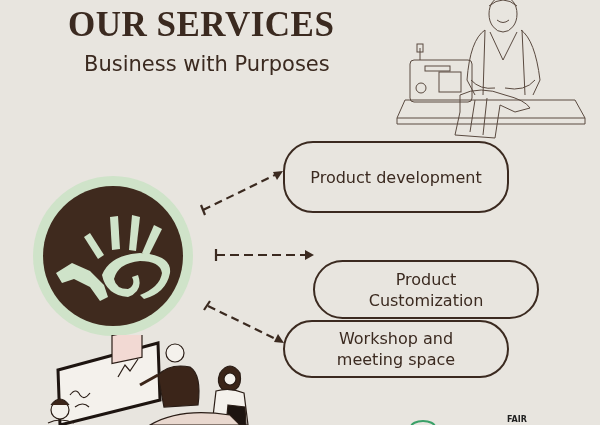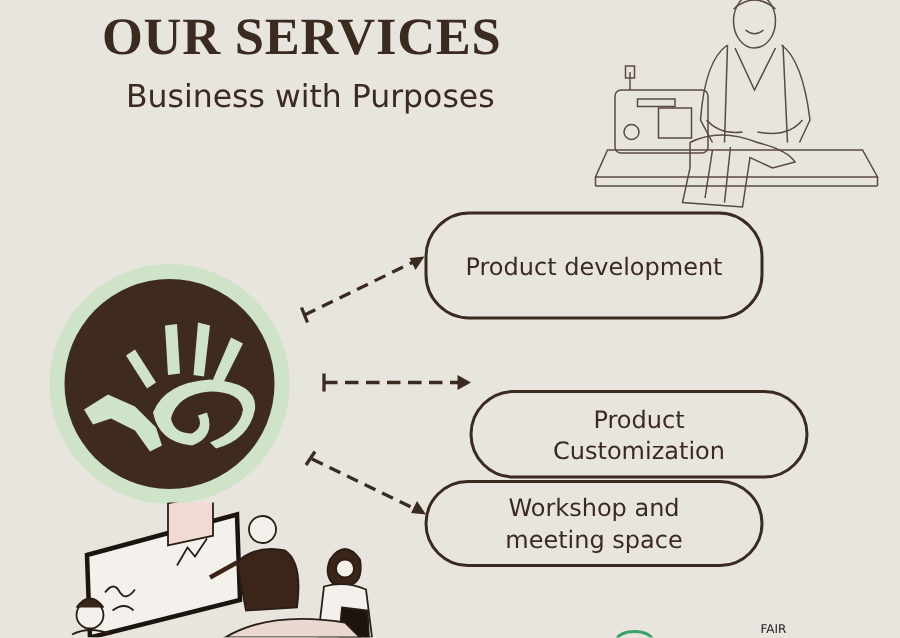--- a/index.html
+++ b/index.html
@@ -32,21 +32,21 @@
     background: transparent;
     cursor: pointer;
   }
   .pill-1 { left: 283px; top: 141px; width: 226px; height: 72px; }
   .pill-2 { left: 313px; top: 225px; width: 226px; height: 59px; margin-top: 35px; }
   .pill-3 { left: 283px; top: 320px; width: 226px; height: 58px; }
   .pill span { white-space: pre-line; }
   svg { position: absolute; }
   .badge-text {
     position: absolute; left: 507px; top: 415px;
-    font-size: 8px; font-weight: normal; color: #222;
+    font-size: 8px; font-weight: bold; color: #222;
   }
 </style>
 </head>
 <body>
 
 <div class="title">OUR SERVICES</div>
 <div class="subtitle">Business with Purposes</div>
 
 <svg style="left:385px; top:0;" width="215" height="140" viewBox="0 0 215 140" fill="none" stroke="#5a4a40" stroke-width="1">
 

